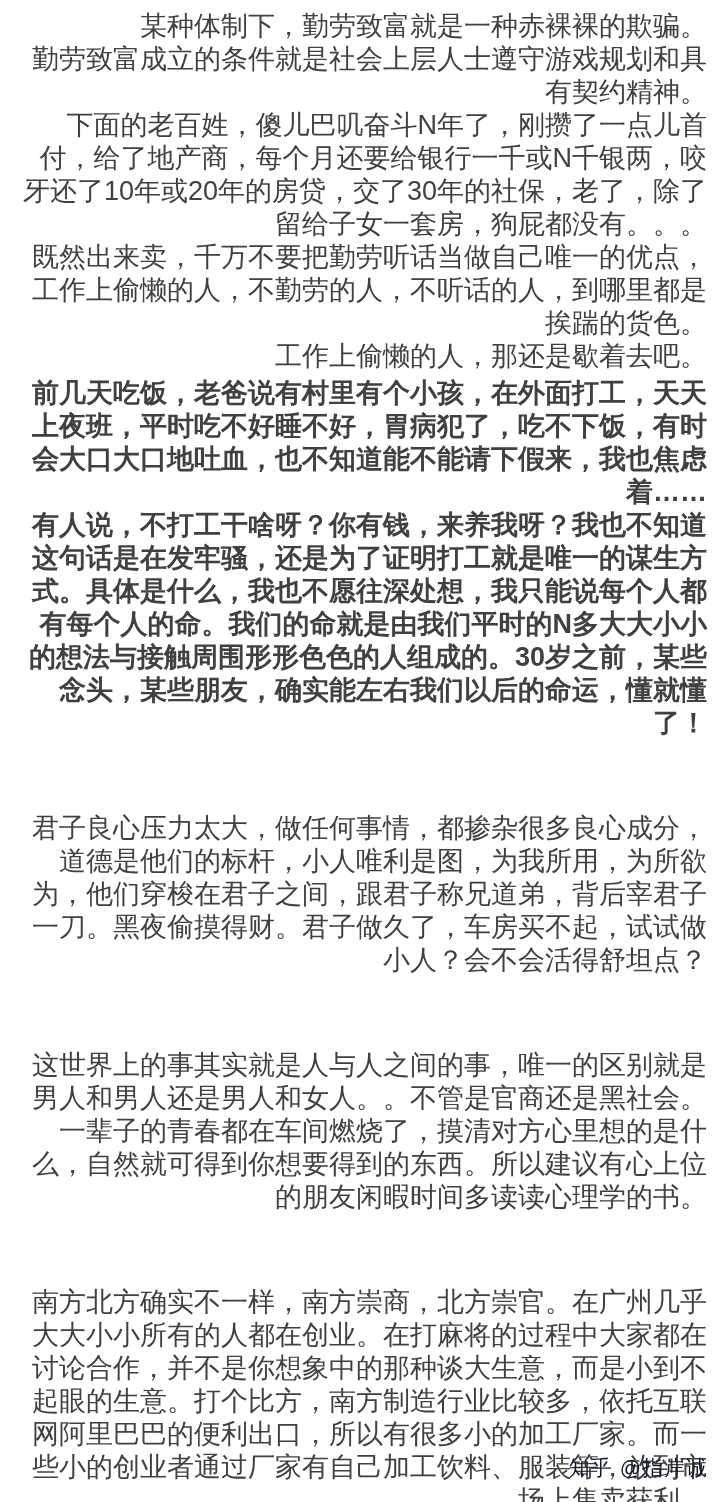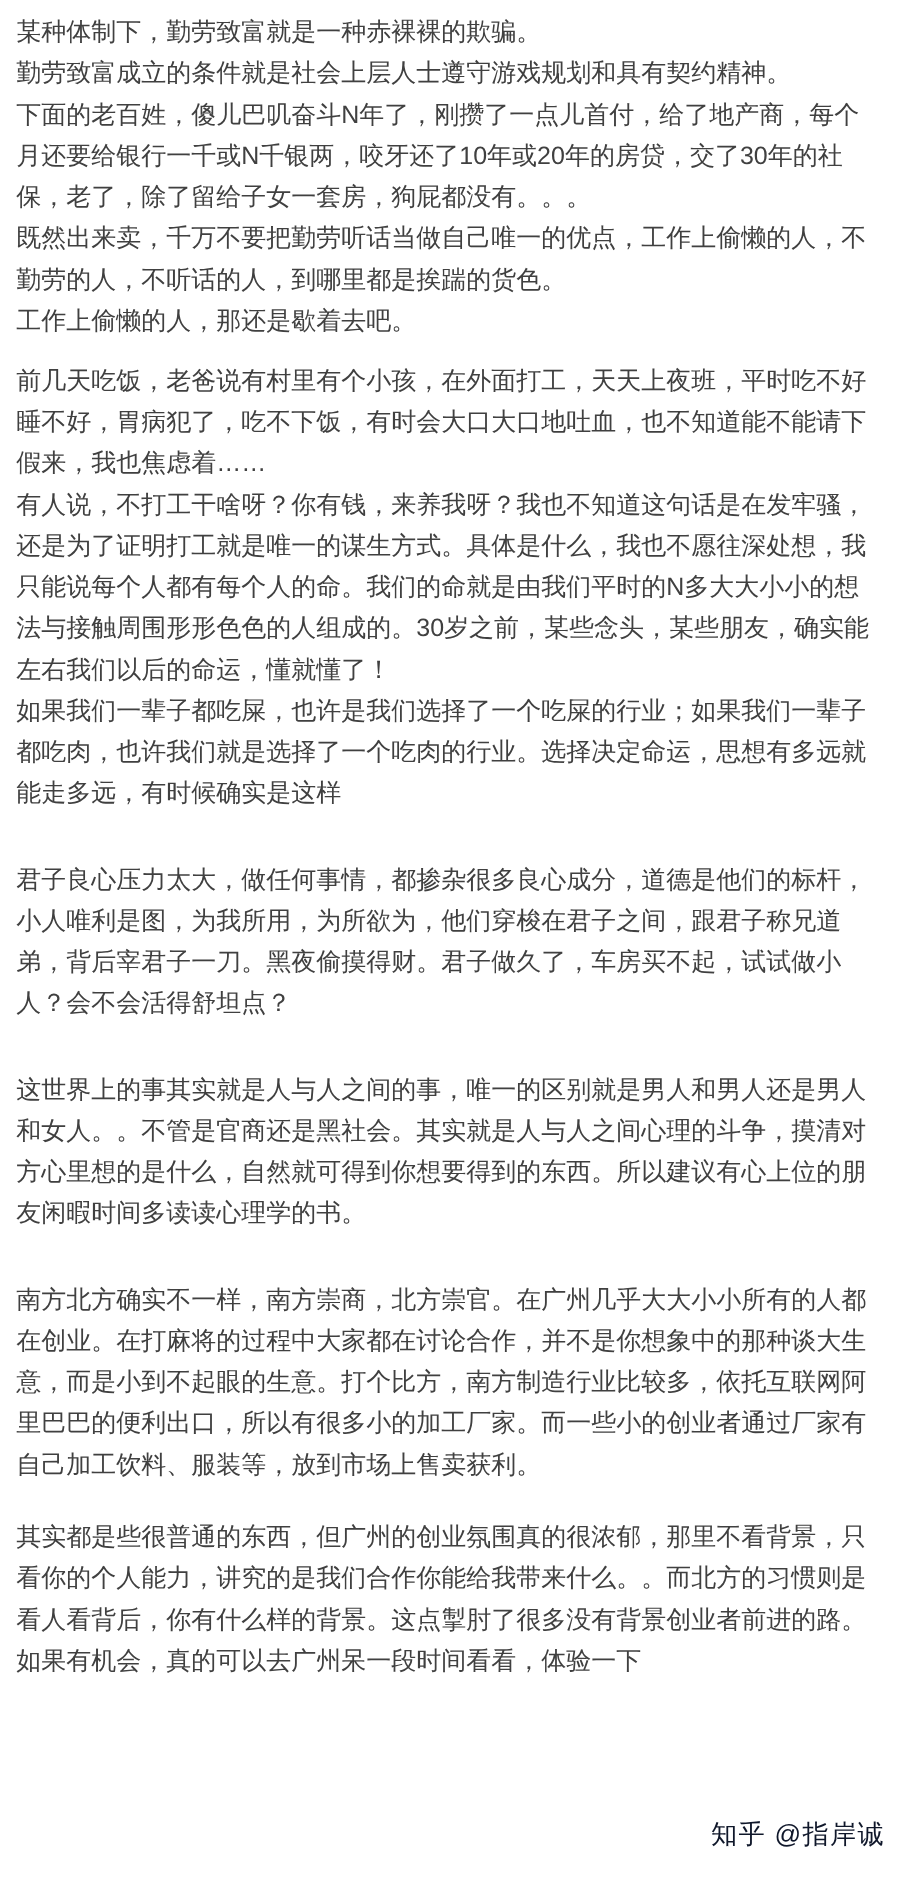--- a/index.html
+++ b/index.html
@@ -13,30 +13,30 @@
     height: 1502px;
     background: #ffffff;
     overflow: hidden;
     font-family: "Liberation Sans", sans-serif;
   }
   .article {
     padding: 10px 13px 0 13px;
   }
   p.para {
     margin: 0;
-    font-size: 20px;
+    font-size: 27px;
     line-height: 33px;
     color: #404040;
-    text-align: left;
+    text-align: right;
     word-break: break-word;
   }
   .block { margin: 0; }
-  .gap-s { margin-top: 15px; }   
+  .gap-s { margin-top: 4px; font-weight: bold; }   
   .gap-m { margin-top: 25px; }   
-  .gap-l { margin-top: 36px; }   
+  .gap-l { margin-top: 72px; }   
   .watermark {
     position: absolute;
     right: 12px;
     bottom: 22px;
     font-size: 21px;
     line-height: 25px;
     color: #0f172a;
     letter-spacing: 1px;
   }
 </style>
@@ -50,29 +50,28 @@
       <p class="para">某种体制下，勤劳致富就是一种赤裸裸的欺骗。</p>
       <p class="para">勤劳致富成立的条件就是社会上层人士遵守游戏规划和具有契约精神。</p>
       <p class="para">下面的老百姓，傻儿巴叽奋斗N年了，刚攒了一点儿首付，给了地产商，每个月还要给银行一千或N千银两，咬牙还了10年或20年的房贷，交了30年的社保，老了，除了留给子女一套房，狗屁都没有。。。</p>
       <p class="para">既然出来卖，千万不要把勤劳听话当做自己唯一的优点，工作上偷懒的人，不勤劳的人，不听话的人，到哪里都是挨踹的货色。</p>
       <p class="para">工作上偷懒的人，那还是歇着去吧。</p>
     </div>
 
     <div class="block gap-s">
       <p class="para">前几天吃饭，老爸说有村里有个小孩，在外面打工，天天上夜班，平时吃不好睡不好，胃病犯了，吃不下饭，有时会大口大口地吐血，也不知道能不能请下假来，我也焦虑着……</p>
       <p class="para">有人说，不打工干啥呀？你有钱，来养我呀？我也不知道这句话是在发牢骚，还是为了证明打工就是唯一的谋生方式。具体是什么，我也不愿往深处想，我只能说每个人都有每个人的命。我们的命就是由我们平时的N多大大小小的想法与接触周围形形色色的人组成的。30岁之前，某些念头，某些朋友，确实能左右我们以后的命运，懂就懂了！</p>
-      <p class="para">如果我们一辈子都吃屎，也许是我们选择了一个吃屎的行业；如果我们一辈子都吃肉，也许我们就是选择了一个吃肉的行业。选择决定命运，思想有多远就能走多远，有时候确实是这样</p>
     </div>
 
     <div class="block gap-l">
       <p class="para">君子良心压力太大，做任何事情，都掺杂很多良心成分，道德是他们的标杆，小人唯利是图，为我所用，为所欲为，他们穿梭在君子之间，跟君子称兄道弟，背后宰君子一刀。黑夜偷摸得财。君子做久了，车房买不起，试试做小人？会不会活得舒坦点？</p>
     </div>
 
     <div class="block gap-l">
-      <p class="para">这世界上的事其实就是人与人之间的事，唯一的区别就是男人和男人还是男人和女人。。不管是官商还是黑社会。其实就是人与人之间心理的斗争，摸清对方心里想的是什么，自然就可得到你想要得到的东西。所以建议有心上位的朋友闲暇时间多读读心理学的书。</p>
+      <p class="para">这世界上的事其实就是人与人之间的事，唯一的区别就是男人和男人还是男人和女人。。不管是官商还是黑社会。一辈子的青春都在车间燃烧了，摸清对方心里想的是什么，自然就可得到你想要得到的东西。所以建议有心上位的朋友闲暇时间多读读心理学的书。</p>
     </div>
 
     <div class="block gap-l">
       <p class="para">南方北方确实不一样，南方崇商，北方崇官。在广州几乎大大小小所有的人都在创业。在打麻将的过程中大家都在讨论合作，并不是你想象中的那种谈大生意，而是小到不起眼的生意。打个比方，南方制造行业比较多，依托互联网阿里巴巴的便利出口，所以有很多小的加工厂家。而一些小的创业者通过厂家有自己加工饮料、服装等，放到市场上售卖获利。</p>
     </div>
 
     <div class="block gap-m">
       <p class="para">其实都是些很普通的东西，但广州的创业氛围真的很浓郁，那里不看背景，只看你的个人能力，讲究的是我们合作你能给我带来什么。。而北方的习惯则是看人看背后，你有什么样的背景。这点掣肘了很多没有背景创业者前进的路。如果有机会，真的可以去广州呆一段时间看看，体验一下</p>
     </div>
 

